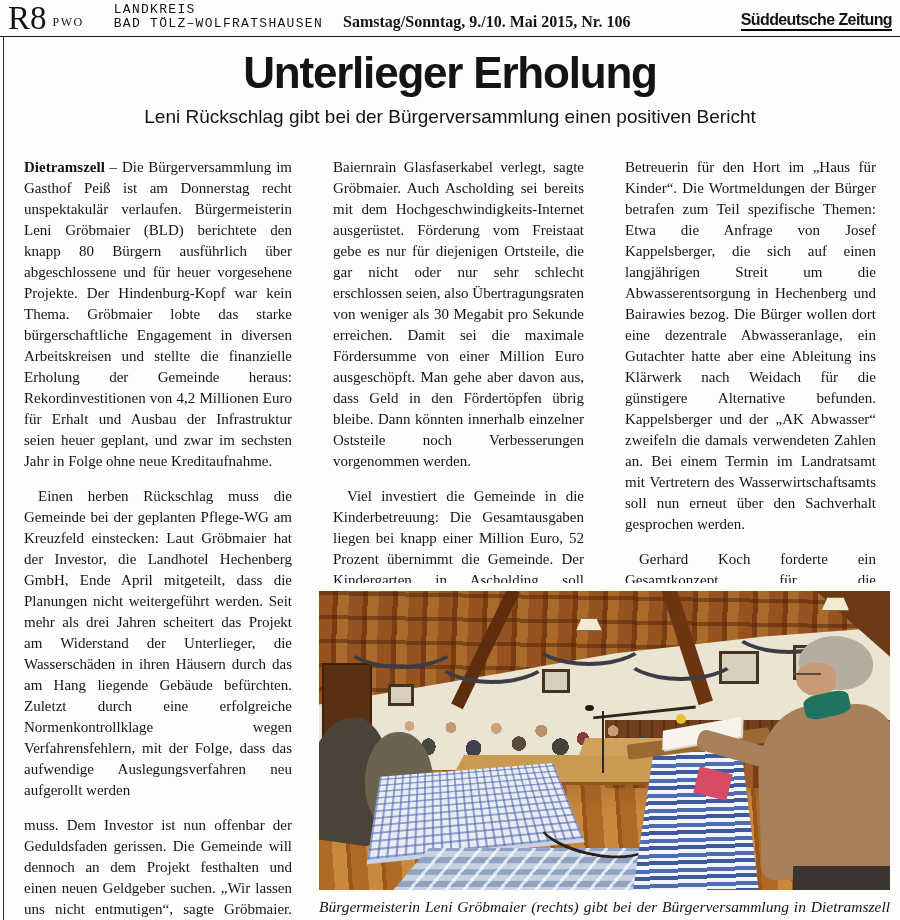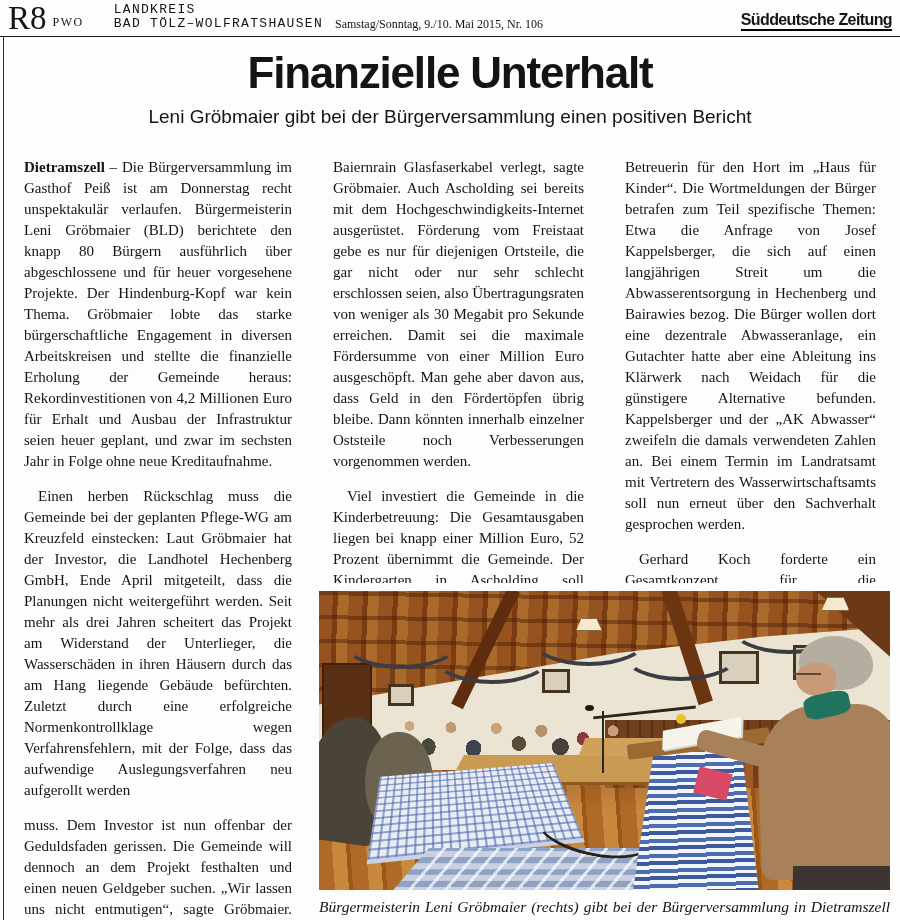--- a/index.html
+++ b/index.html
@@ -5,21 +5,21 @@
   html,body{margin:0;padding:0;}
   body{
     width:900px;height:920px;overflow:hidden;background:#fdfdfc;color:#141414;
     font-family:"Liberation Serif",serif;position:relative;
   }
   
   .masthead{display:flex;align-items:flex-end;height:34px;padding:10px 8px 3px 8px;box-sizing:border-box;}
   .page-code{font-size:33px;line-height:.8;font-family:"Liberation Serif",serif;}
   .edition-code{font-size:12px;letter-spacing:1.5px;margin:0 0 1px 6px;}
   .section-block{margin-left:30px;font-size:13px;letter-spacing:1.3px;line-height:1.08;text-transform:uppercase;font-family:Liberation Mono, monospace;}
-  .date-line{margin-left:12px;font-size:12px;line-height:1.05;}
+  .date-line{margin-left:20px;font-size:16px;line-height:1.05;font-weight:bold;}
   .sz-logo{margin-left:auto;font-family:Liberation Sans, sans-serif;font-weight:700;font-size:16px;
     letter-spacing:-.6px;border-bottom:2.5px solid #000;padding-bottom:1px;line-height:1;}
   .masthead-rule{position:absolute;left:0;right:0;top:36px;height:1.3px;background:#1a1a1a;}
   .left-rule{position:absolute;left:3px;top:37px;bottom:0;width:1px;background:#2a2a2a;}
   
   .headline{text-align:center;font-family:"Liberation Sans",sans-serif;font-weight:700;
     font-size:44px;line-height:1;letter-spacing:-1.2px;margin:17px 0 11px;}
   .subheadline{text-align:center;font-family:"Liberation Sans",sans-serif;font-size:19px;margin-bottom:15px;}
   
   .content{display:flex;gap:13px;padding:0 10px;}
@@ -120,22 +120,22 @@
   <span class="section-block">
     <div>LANDKREIS</div>
     <div>BAD TÖLZ–WOLFRATSHAUSEN</div>
   </span>
   <span class="date-line">Samstag/Sonntag, 9./10. Mai 2015, Nr. 106</span>
   <span class="sz-logo">Süddeutsche Zeitung</span>
 </div>
 <div class="masthead-rule"></div>
 <div class="left-rule"></div>
 
-<div class="headline">Finanzielle Unterhalt</div>
-<div class="subheadline">Leni Gröbmaier gibt bei der Bürgerversammlung einen positiven Bericht</div>
+<div class="headline">Unterlieger Erholung</div>
+<div class="subheadline">Leni Rückschlag gibt bei der Bürgerversammlung einen positiven Bericht</div>
 
 <div class="content body-text">
 
   <div class="col1">
     <p><span class="dateline">Dietramszell</span><span> – Die Bürgerversammlung im Gasthof Peiß ist am Donnerstag recht unspektakulär verlaufen. Bürgermeisterin Leni Gröbmaier (BLD) berichtete den knapp 80 Bürgern ausführlich über abgeschlossene und für heuer vorgesehene Projekte. Der Hindenburg-Kopf war kein Thema. Gröbmaier lobte das starke bürgerschaftliche Engagement in diversen Arbeitskreisen und stellte die finanzielle Erholung der Gemeinde heraus: Rekordinvestitionen von 4,2 Millionen Euro für Erhalt und Ausbau der Infrastruktur seien heuer geplant, und zwar im sechsten Jahr in Folge ohne neue Kreditaufnahme.</span></p>
     <p class="indent">Einen herben Rückschlag muss die Gemeinde bei der geplanten Pflege-WG am Kreuzfeld einstecken: Laut Gröbmaier hat der Investor, die Landhotel Hechenberg GmbH, Ende April mitgeteilt, dass die Planungen nicht weitergeführt werden. Seit mehr als drei Jahren scheitert das Projekt am Widerstand der Unterlieger, die Wasserschäden in ihren Häusern durch das am Hang liegende Gebäude befürchten. Zuletzt durch eine erfolgreiche Normenkontrollklage wegen Verfahrensfehlern, mit der Folge, dass das aufwendige Auslegungsverfahren neu aufgerollt werden</p>
     <p>muss. Dem Investor ist nun offenbar der Geduldsfaden gerissen. Die Gemeinde will dennoch an dem Projekt festhalten und einen neuen Geldgeber suchen. „Wir lassen uns nicht entmutigen“, sagte Gröbmaier. „Wir brauchen ein Haus für Senioren in unserer Mitte.“ Mehr als 800 000 Euro investiert die Gemeinde heuer in den Unterhalt von Straßen, in die Breitbandversorgung fließen 250 000 Euro. Man habe beim Kanalbau in Linden, Lochen und</p>
   </div>
 
   <div class="rightwrap">

